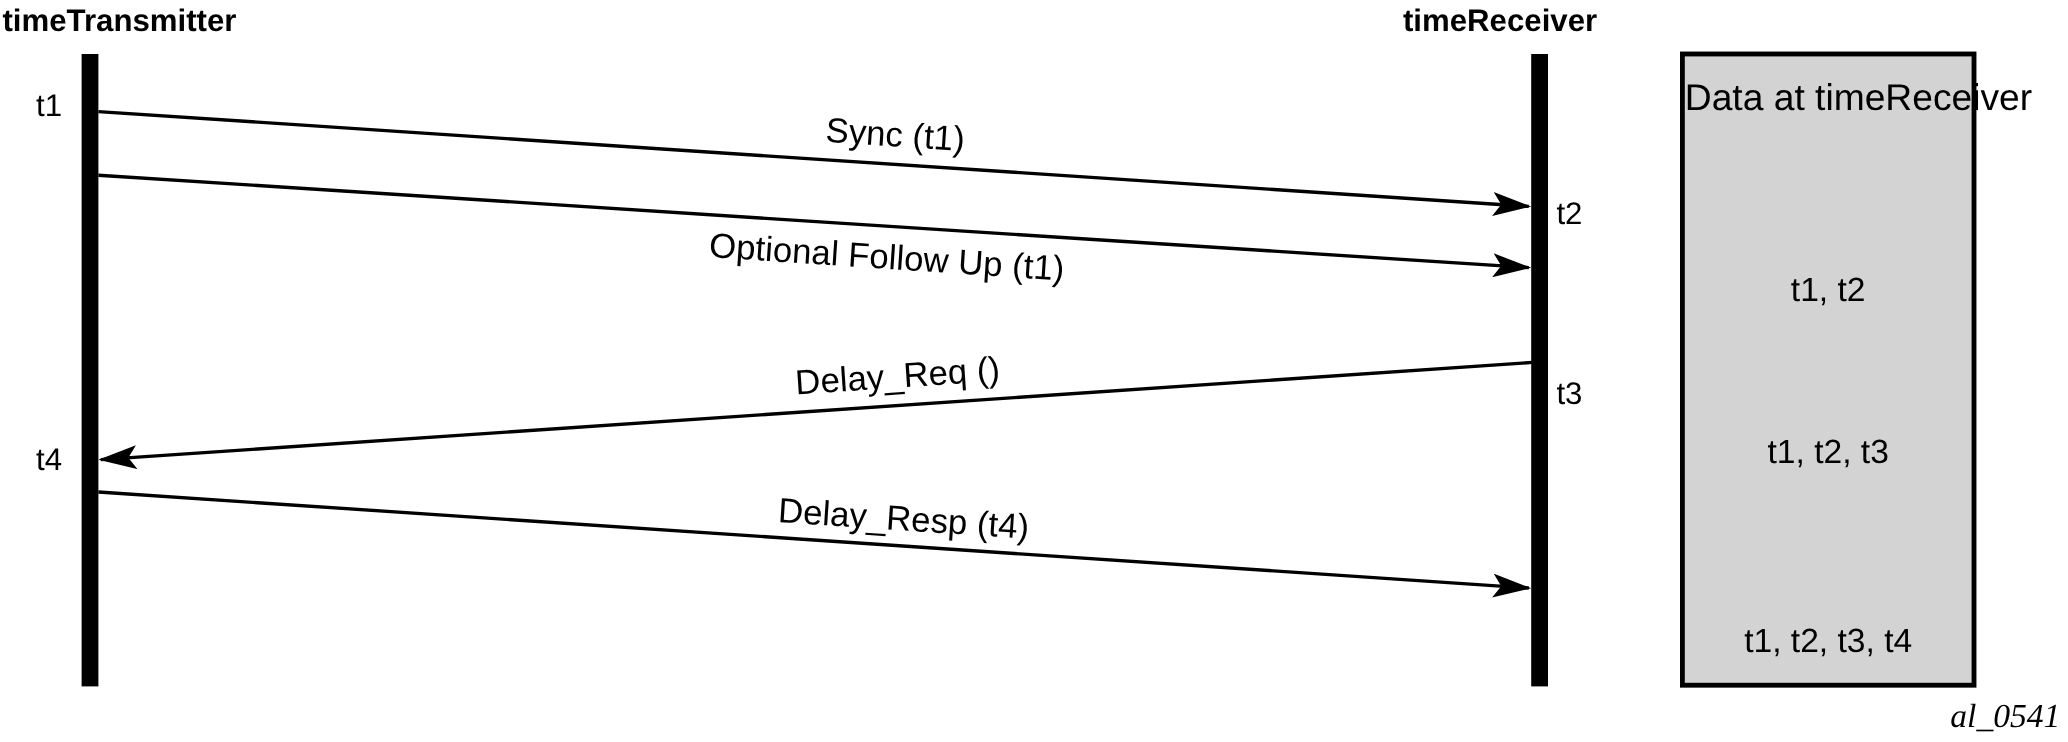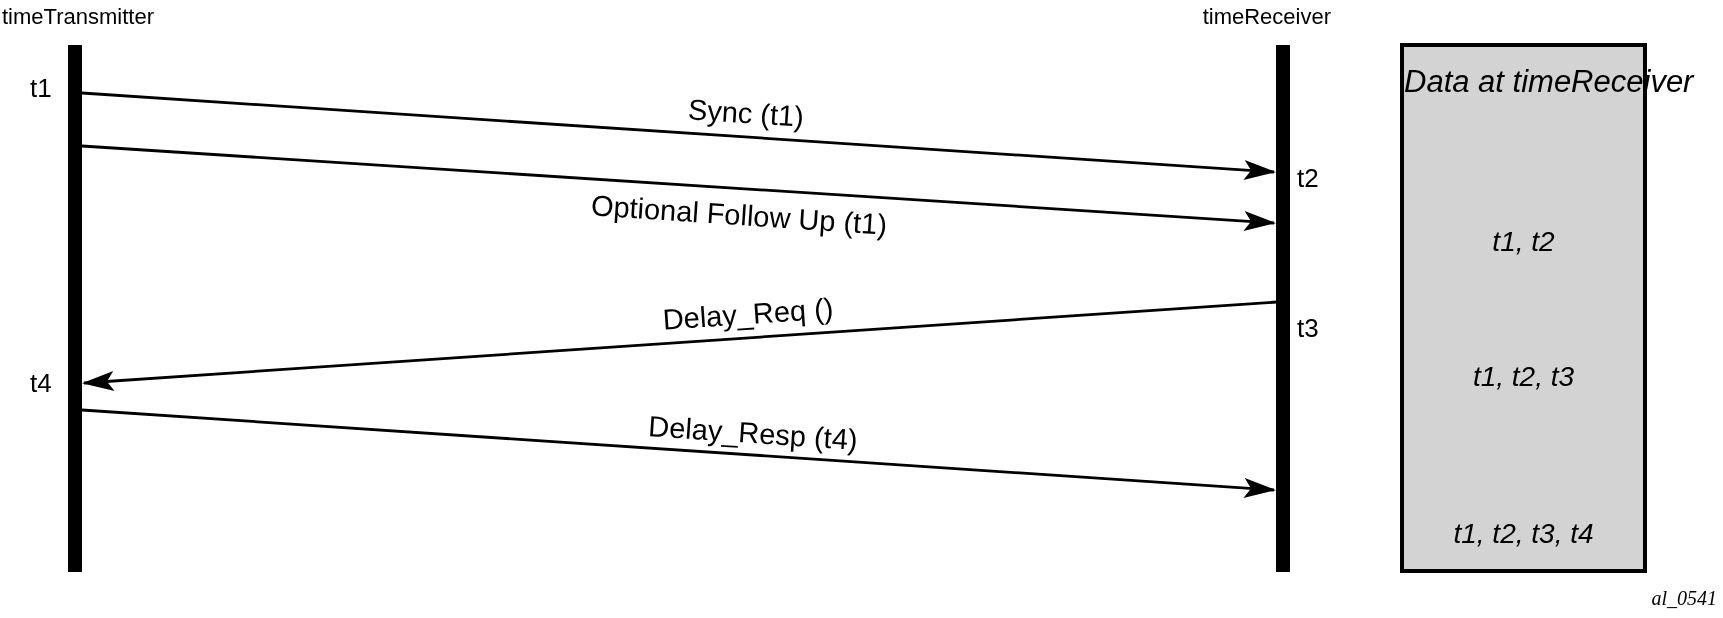--- a/index.html
+++ b/index.html
@@ -17,22 +17,22 @@
     overflow: hidden;
   }
   .diagram-svg {
     position: absolute;
     left: 0;
     top: 0;
   }
   .lifeline-title {
     position: absolute;
     top: 1px;
-    font-size: 22px;
-    font-weight: normal;
+    font-size: 26px;
+    font-weight: bold;
     line-height: 32px;
     white-space: nowrap;
   }
   .title-left  { left: 2px; }
   .title-right { left: 1131px; width: 200px; text-align: right; }
   .msg-label {
     position: absolute;
     font-size: 29px;
     line-height: 30px;
     white-space: nowrap;
@@ -55,21 +55,20 @@
   .ts-t4 { left: 30px;   top: 368px; }
   .data-box {
     position: absolute;
     left: 1400px;
     top: 43px;
     width: 247px;
     height: 530px;
     box-sizing: border-box;
     border: 4px solid var(--box-border, #000000);
     background: var(--box-fill, #d3d3d3);
-    font-style: italic;
   }
   .data-box-title {
     position: absolute;
     left: 0;
     top: 17px;
     width: 100%;
     text-align: center;
     font-size: 31px;
     line-height: 36px;
     white-space: nowrap;
@@ -86,21 +85,21 @@
   }
   .row-0 { top: 136px; }
   .row-1 { top: 271px; }
   .row-2 { top: 428px; }
   .figure-id {
     position: absolute;
     right: 6px;
     top: 585px;
     font-family: "Liberation Serif", serif;
     font-style: italic;
-    font-size: 20px;
+    font-size: 28px;
     line-height: 26px;
     white-space: nowrap;
   }
 </style>
 </head>
 <body>
 
 <div class="canvas">
 
   <svg class="diagram-svg" width="1723" height="618" viewBox="0 0 1723 618">

